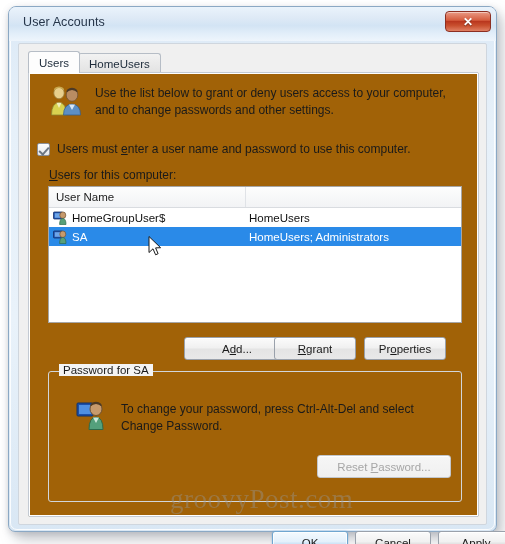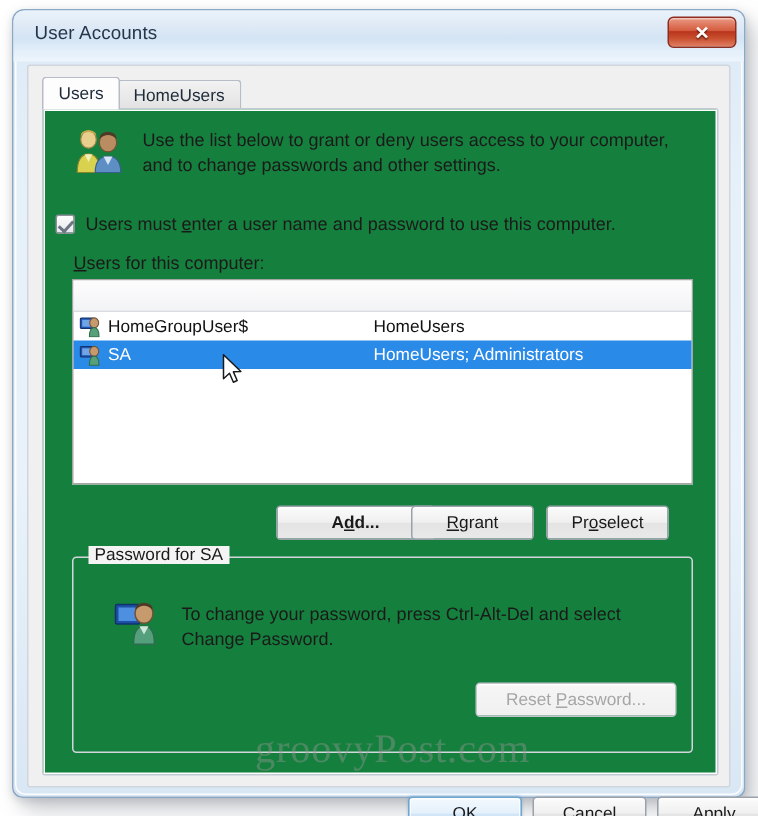--- a/index.html
+++ b/index.html
@@ -114,21 +114,21 @@
     border-color: #b6bdc6;
     z-index: 3;
   }
   #tab-users { left: 0px; }
   #tab-advanced { left: 50px; }
 
   #tab-panel {
     position: absolute;
     left: 9px; top: 28px;
     width: 451px; height: 445px;
-    background: #15803d;
+    background: #a16207;
     border: 1px solid #c3cad3;
     border-radius: 0 2px 2px 2px;
   }
   #tab-panel-inner {
     position: absolute;
     left: 0; top: 0; right: 0; bottom: 0;
     border: 1px solid #ffffff;
     pointer-events: none;
   }
 
@@ -271,21 +271,21 @@
     border-color: #c2c6cc;
     background: linear-gradient(180deg,#f6f6f6 0%, #f0f0f0 100%);
     cursor: default;
   }
   .btn.default {
     border-color: #6fa6d0;
     background: linear-gradient(180deg,#f4fafe 0%, #e3f0fb 48%, #cfe5f7 52%, #ddecfa 100%);
     box-shadow: inset 0 0 0 1px rgba(255,255,255,0.75),
                 0 0 2px rgba(90,150,200,0.55);
   }
-  #btn-add        { left: 155px; top: 264px; width: 106px; font-weight: bold; }
+  #btn-add        { left: 155px; top: 264px; width: 106px; }
   #btn-remove     { left: 245px; top: 264px; width: 82px; }
   #btn-properties { left: 335px; top: 264px; width: 82px; }
 
   
   #password-group {
     position: absolute;
     left: 19px; top: 298px;
     width: 414px; height: 131px;
     border: 1px solid #d2d6db;
     border-radius: 3px;
@@ -392,20 +392,23 @@
           <span>Users must </span><span class="accel">e</span><span>nter a user name and password to use this computer.</span>
         </div>
       </div>
 
       <div id="list-caption">
         <span class="accel">U</span><span>sers for this computer:</span>
       </div>
 
       <div id="user-listview">
         <div id="list-header">
+          <div class="col-header" id="col-username">
+            <span>User Name</span>
+          </div>
           <div class="col-header" id="col-spacer"></div>
         </div>
 
         <div id="list-rows">
           <div class="list-row">
             <svg class="row-icon" viewBox="0 0 15 15">
               <rect x="0.5" y="2" width="9" height="7" rx="0.8" fill="#1f55b0" stroke="#16306b" stroke-width="0.8"></rect>
               <rect x="1.8" y="3.2" width="6.4" height="4.6" fill="#6ea5e8"></rect>
               <ellipse cx="9.8" cy="5.2" rx="3" ry="3.3" fill="#c79a6d" stroke="#6f5234" stroke-width="0.7"></ellipse>
               <path d="M6.6 14.5 Q6.6 8.6 9.8 8.4 Q13 8.6 13 14.5 Z" fill="#57a07a" stroke="#2f6d4d" stroke-width="0.7"></path>
@@ -426,21 +429,21 @@
         </div>
       </div>
 
       <div class="btn" id="btn-add">
         <span><span>A</span><span class="accel">d</span><span>d...</span></span>
       </div>
       <div class="btn" id="btn-remove">
         <span><span></span><span class="accel">R</span><span>grant</span></span>
       </div>
       <div class="btn" id="btn-properties">
-        <span><span>Pr</span><span class="accel">o</span><span>select</span></span>
+        <span><span>Pr</span><span class="accel">o</span><span>perties</span></span>
       </div>
 
       <div id="password-group">
         <div id="password-group-label">Password for SA</div>
         <svg id="password-icon" viewBox="0 0 32 30">
           <rect x="1" y="3" width="16" height="13" rx="1" fill="#1b4fa8" stroke="#123269" stroke-width="1"></rect>
           <rect x="3" y="5" width="12" height="9" fill="#4f8fe0"></rect>
           <ellipse cx="20" cy="9" rx="6" ry="6.5" fill="#c79a6d" stroke="#6f5234" stroke-width="1"></ellipse>
           <path d="M14.2 6.6 Q20 1.2 25.8 6.6 Q26 2.2 20 1.8 Q14 2.2 14.2 6.6 Z" fill="#4d3a26"></path>
           <path d="M13 29.5 Q13 17.6 20 17 Q27 17.6 27 29.5 Z" fill="#54a07c" stroke="#2d6b4c" stroke-width="1"></path>

